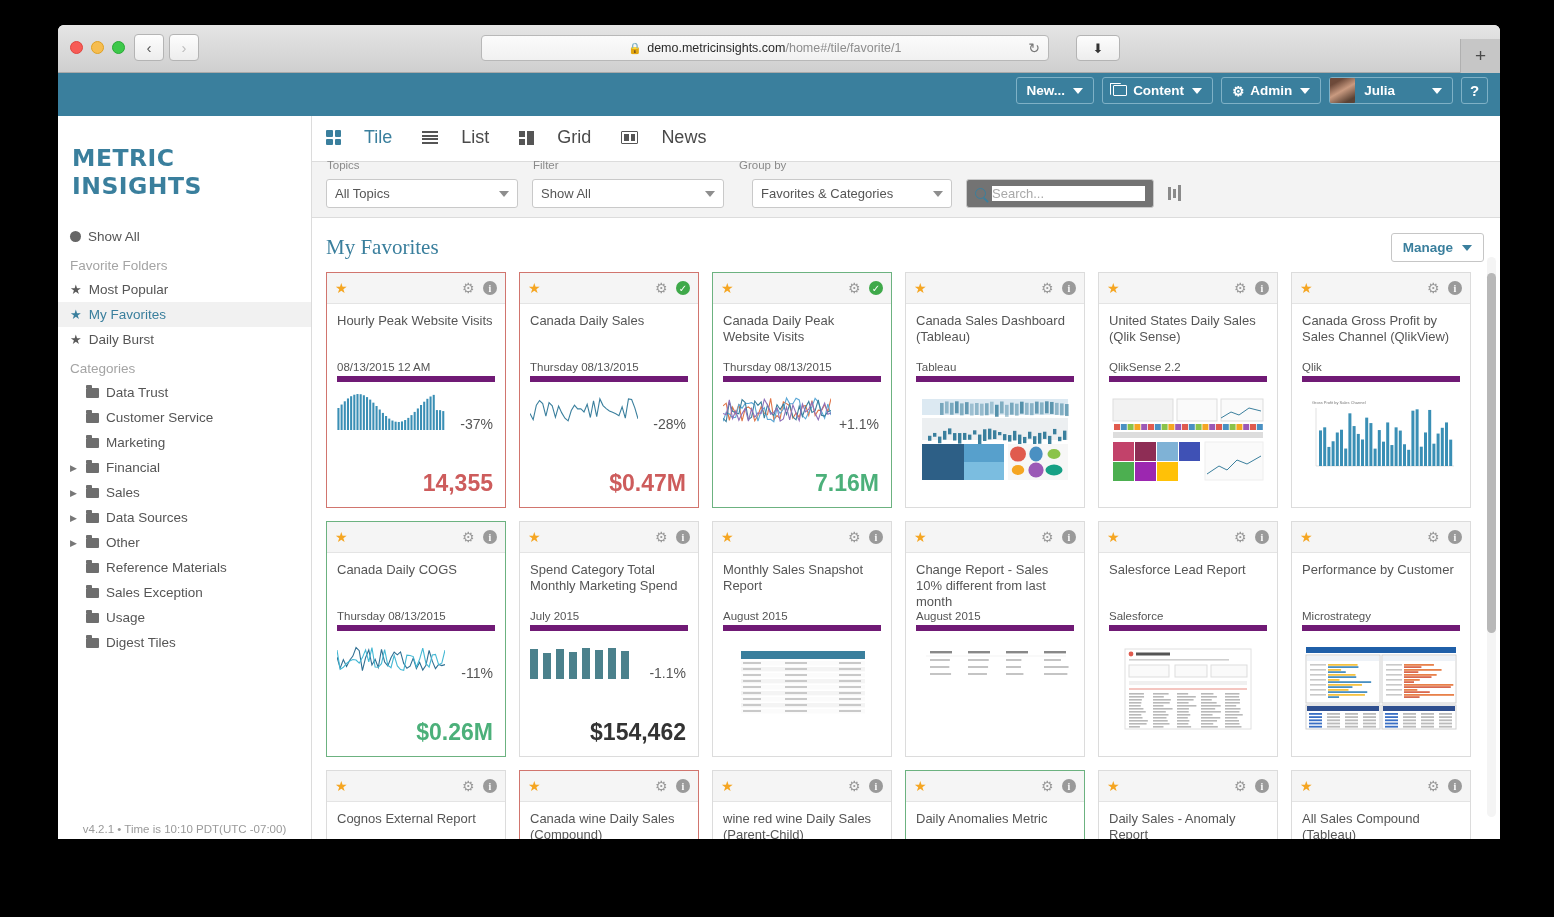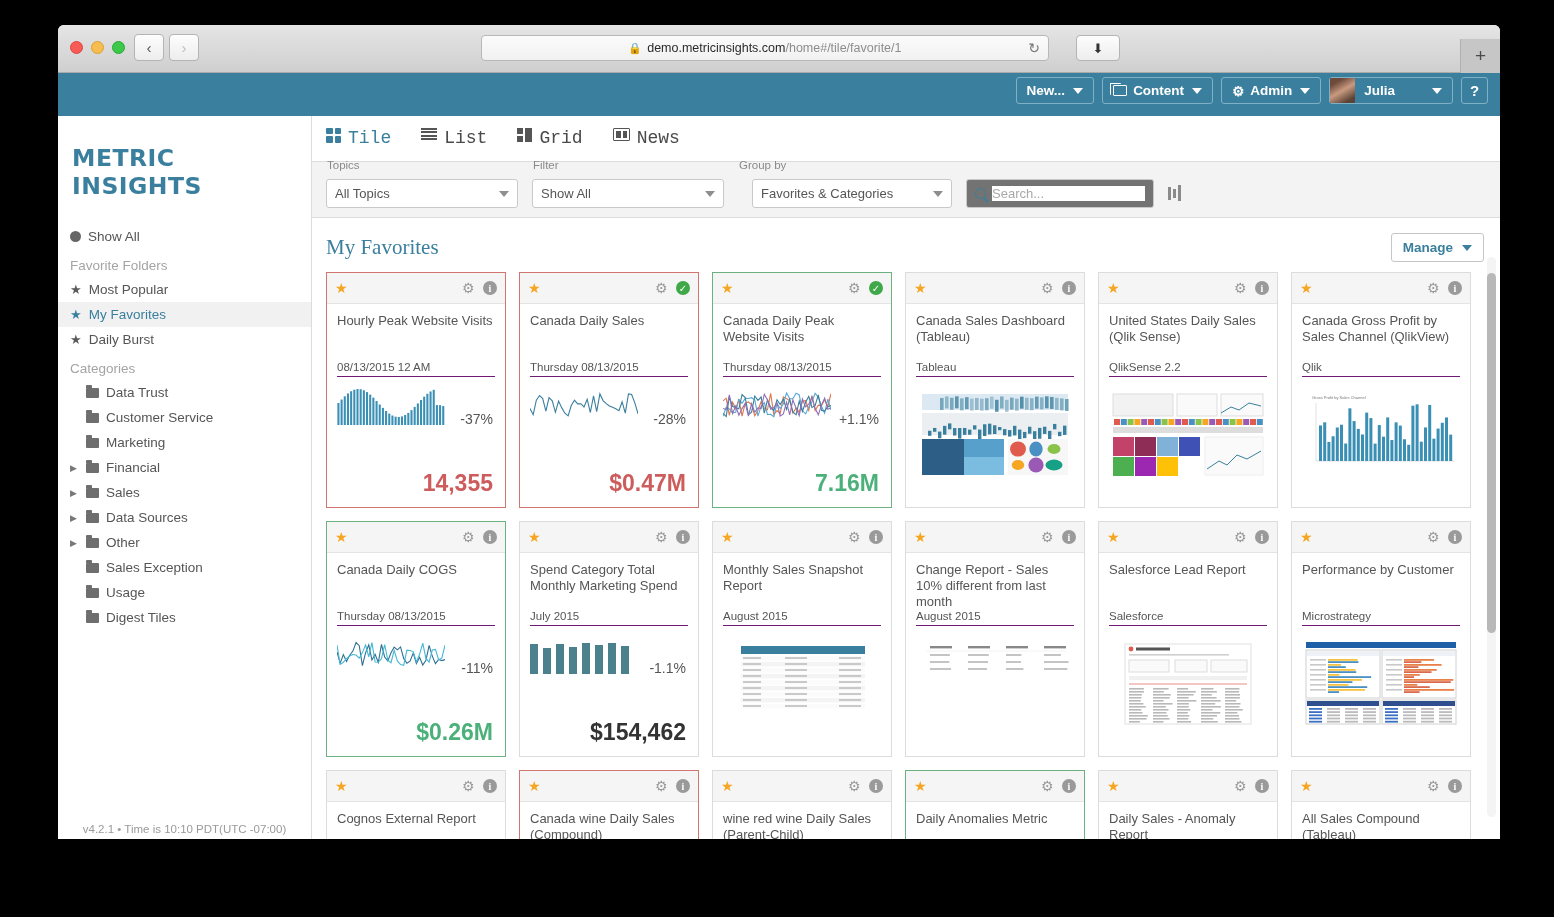--- a/index.html
+++ b/index.html
@@ -100,22 +100,22 @@
     content: ""; position: absolute; left: 0; top: -3px; width: 6px; height: 3px;
     background: #6e6e6e; border-radius: 1px 1px 0 0;
   }
   .version { position: absolute; bottom: 12px; left: 0; width: 100%; text-align: center;
              font-size: 11.5px; color: #9a9a9a; }
 
   
   .content { flex: 1; position: relative; overflow: hidden; background: #fff; }
   .tabs { height: 46px; background: #fff; border-bottom: 1px solid #dcdcdc;
           display: flex; align-items: center; padding-left: 14px; gap: 30px; }
-  .tab { display: flex; gap: 7px; font-size: 18px;
-         font-family: Liberation Mono, monospace; color: #4a4a4a; padding-bottom: 2px; }
+  .tab { display: flex; align-items: center; gap: 23px; font-size: 18px;
+         font-family: Liberation Sans, sans-serif; color: #4a4a4a; padding-bottom: 2px; }
   .tab.active { color: #3a7f9d; }
   .ic-tile { width: 15px; height: 15px; display: grid; grid-template: 1fr 1fr / 1fr 1fr; gap: 2px; }
   .ic-tile i { background: #3a7f9d; border-radius: 1px; }
   .ic-list { width: 16px; height: 13px; display: flex; flex-direction: column; justify-content: space-between; }
   .ic-list i { height: 2.4px; background: #555; }
   .ic-grid { width: 15px; height: 14px; display: grid; grid-template: 6px 6px / 6px 7px; gap: 2px; }
   .ic-grid i { background: #555; }
   .ic-grid i:nth-child(2) { grid-row: span 2; }
   .ic-news { width: 17px; height: 13px; border: 1.8px solid #555; border-radius: 1px;
              display: flex; gap: 2px; padding: 2px; }
@@ -169,21 +169,21 @@
   .tstar { color: #f5a623; font-size: 14px; }
   .thead-right { display: flex; align-items: center; gap: 7px; }
   .gear { width: 14px; height: 14px; color: #9a9a9a; font-size: 14px; line-height: 14px; }
   .info { width: 14px; height: 14px; border-radius: 50%; background: #9a9a9a; color: #fff;
           font-size: 10px; font-weight: bold; display: flex; align-items: center;
           justify-content: center; font-family: "Liberation Serif", serif; }
   .check { width: 14px; height: 14px; border-radius: 50%; background: #3fa94a; color: #fff;
            font-size: 10px; display: flex; align-items: center; justify-content: center; }
   .tile-body { flex: 1; padding: 9px 10px 8px 10px; display: flex; flex-direction: column; }
   .tname { font-size: 13px; color: #555; line-height: 16px; min-height: 48px; }
-  .tdate { font-size: 11.5px; color: #555; padding-bottom: 3px; border-bottom: 1px solid #701a75; }
+  .tdate { font-size: 11.5px; color: #555; padding-bottom: 3px; border-bottom: 6px solid #701a75; }
   .tviz { flex: 1; position: relative; padding-top: 6px; }
   .spark { position: absolute; left: 0; top: 8px; width: 108px; height: 40px; }
   .pct { position: absolute; right: 2px; top: 34px; font-size: 14px; color: #555; }
   .big { position: absolute; right: 2px; bottom: 2px; font-size: 23px; font-weight: bold; }
   .big.red { color: #cd5c5c; } .big.green { color: #4cb07a; } .big.dark { color: #333; }
   .thumb { width: 100%; height: 86px; margin-top: 8px; }
 
   
   .vscroll { position: absolute; right: 4px; top: 38px; width: 9px; height: 560px;
              background: #f4f4f4; border-radius: 5px; }
@@ -293,20 +293,25 @@
             </div>
             <div class="cat-row">
               <span class="arrow">▶</span>
               <span class="fold"></span>
               <span>Data Sources</span>
             </div>
             <div class="cat-row">
               <span class="arrow">▶</span>
               <span class="fold"></span>
               <span>Other</span>
+            </div>
+            <div class="cat-row">
+              <span class="arrow"></span>
+              <span class="fold"></span>
+              <span>Reference Materials</span>
             </div>
             <div class="cat-row">
               <span class="arrow"></span>
               <span class="fold"></span>
               <span>Sales Exception</span>
             </div>
             <div class="cat-row">
               <span class="arrow"></span>
               <span class="fold"></span>
               <span>Usage</span>

